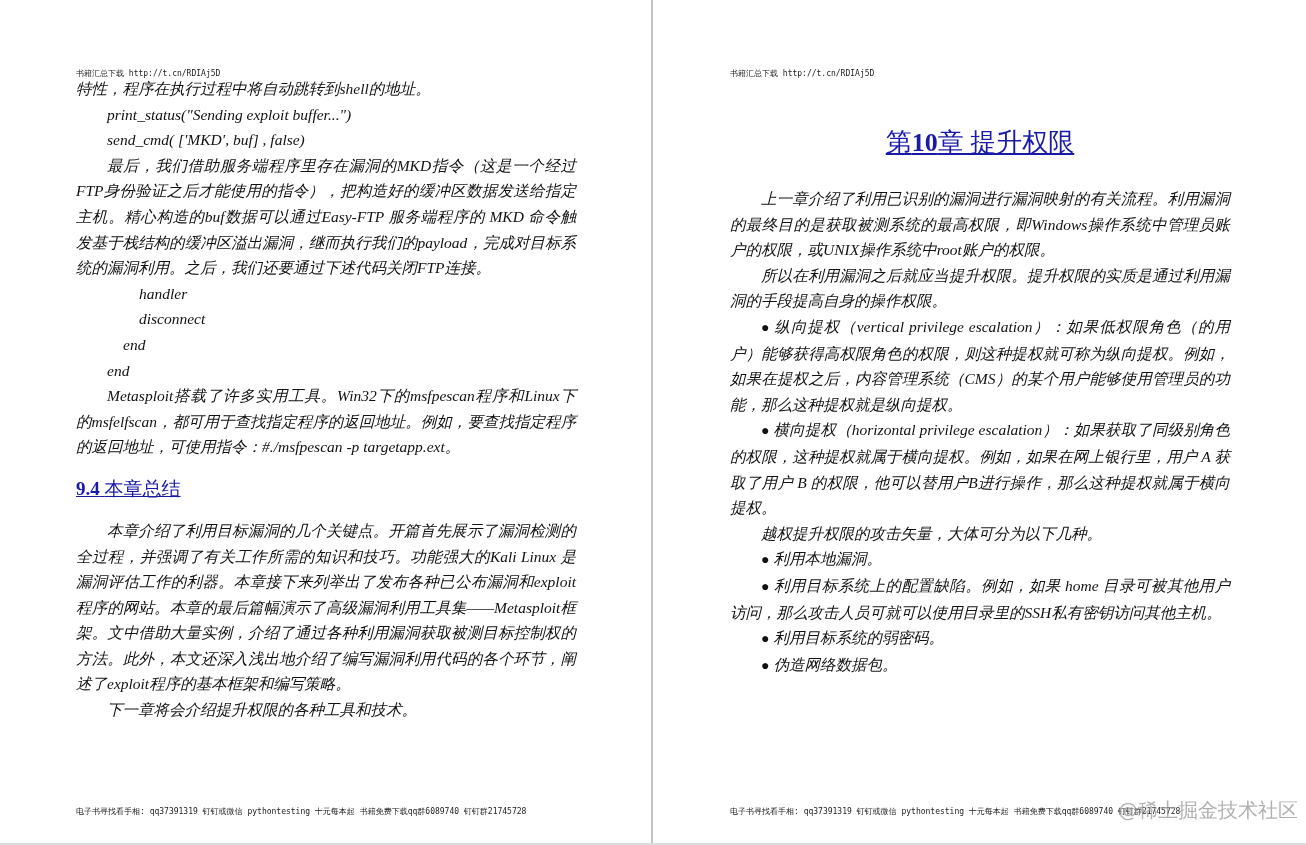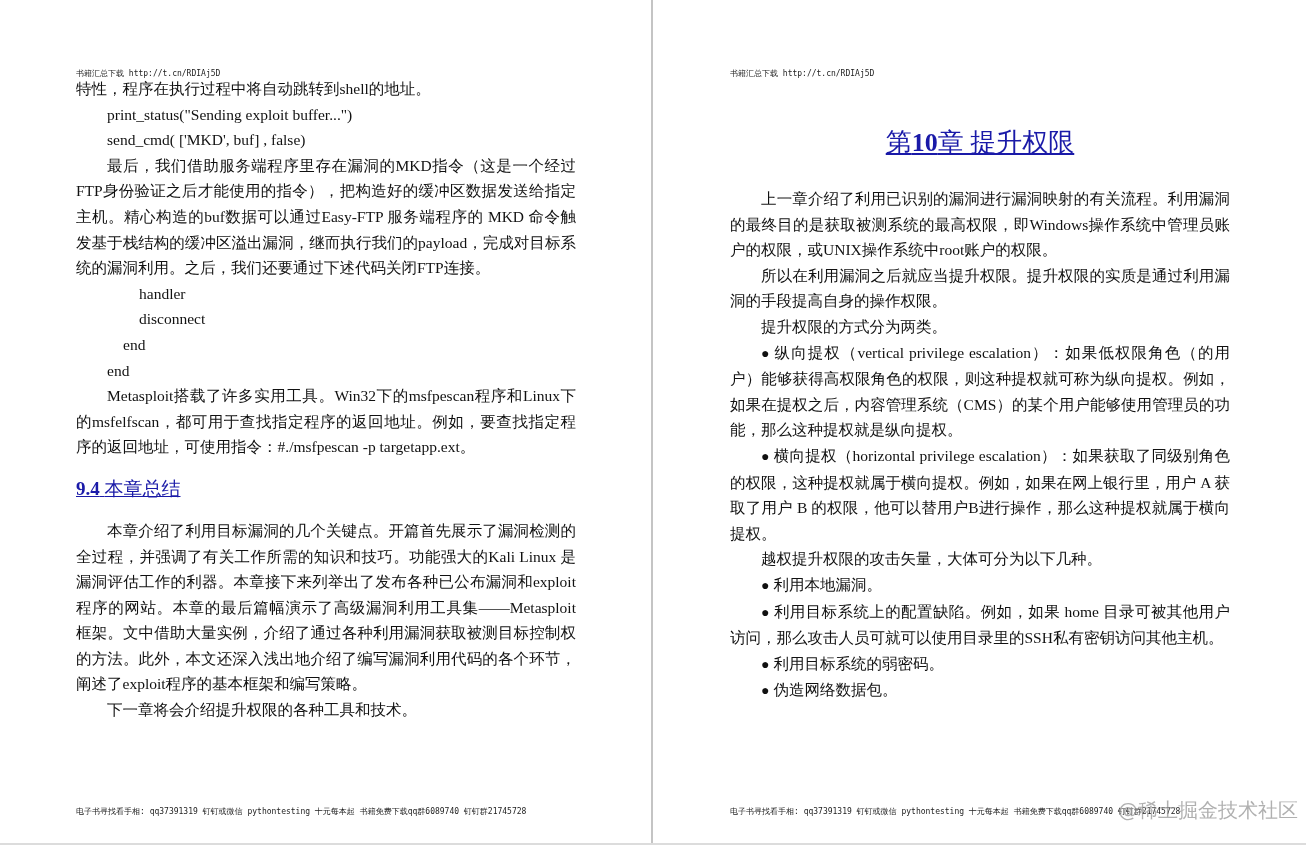--- a/index.html
+++ b/index.html
@@ -32,21 +32,21 @@
       font-family: "DejaVu Sans Mono", "Liberation Mono", monospace;
       font-size: 8px; color: #222; white-space: nowrap;
     }
     .body-text {
       position: absolute; width: 500px;
       font-family: "Liberation Serif", "DejaVu Serif", serif;
       font-size: 15.5px; line-height: 25.6px; color: #111;
     }
     .page-left .body-text { left: 76px; top: 76px; }
     .page-right .body-text { left: 76px; top: 186px; }
-    .p { margin: 0; text-align: justify; }
+    .p { margin: 0; text-align: justify; font-style: italic; }
     .indent { text-indent: 31px; }
     .code1 { padding-left: 31px; }
     .code2 { padding-left: 63px; }
     .code3 { padding-left: 47px; }
     .section-heading {
       text-align: left; margin: 14px 0 14px 0;
       font-size: 19px; line-height: 30px;
       color: #1a1aa8; text-decoration: underline;
     }
     .section-heading b { font-weight: bold; }
@@ -99,21 +99,20 @@
   <div class="page page-right">
     <div class="running-header" style="left:76px;">书籍汇总下载 http://t.cn/RDIAj5D</div>
 
     <div class="chapter-title">
       <span>第</span><b>10</b><span>章 提升权限</span>
     </div>
 
     <div class="body-text">
       <p class="p indent">上一章介绍了利用已识别的漏洞进行漏洞映射的有关流程。利用漏洞的最终目的是获取被测系统的最高权限，即Windows操作系统中管理员账户的权限，或UNIX操作系统中root账户的权限。</p>
       <p class="p indent">所以在利用漏洞之后就应当提升权限。提升权限的实质是通过利用漏洞的手段提高自身的操作权限。</p>
-      <p class="p indent">提升权限的方式分为两类。</p>
 
       <p class="p indent"><span class="bullet-dot">●</span><span>纵向提权（vertical privilege escalation）：如果低权限角色（的用户）能够获得高权限角色的权限，则这种提权就可称为纵向提权。例如，如果在提权之后，内容管理系统（CMS）的某个用户能够使用管理员的功能，那么这种提权就是纵向提权。</span></p>
       <p class="p indent"><span class="bullet-dot">●</span><span>横向提权（horizontal privilege escalation）：如果获取了同级别角色的权限，这种提权就属于横向提权。例如，如果在网上银行里，用户 A 获取了用户 B 的权限，他可以替用户B进行操作，那么这种提权就属于横向提权。</span></p>
 
       <p class="p indent">越权提升权限的攻击矢量，大体可分为以下几种。</p>
 
       <p class="p indent"><span class="bullet-dot">●</span><span>利用本地漏洞。</span></p>
       <p class="p indent"><span class="bullet-dot">●</span><span>利用目标系统上的配置缺陷。例如，如果 home 目录可被其他用户访问，那么攻击人员可就可以使用目录里的SSH私有密钥访问其他主机。</span></p>
       <p class="p indent"><span class="bullet-dot">●</span><span>利用目标系统的弱密码。</span></p>
       <p class="p indent"><span class="bullet-dot">●</span><span>伪造网络数据包。</span></p>

